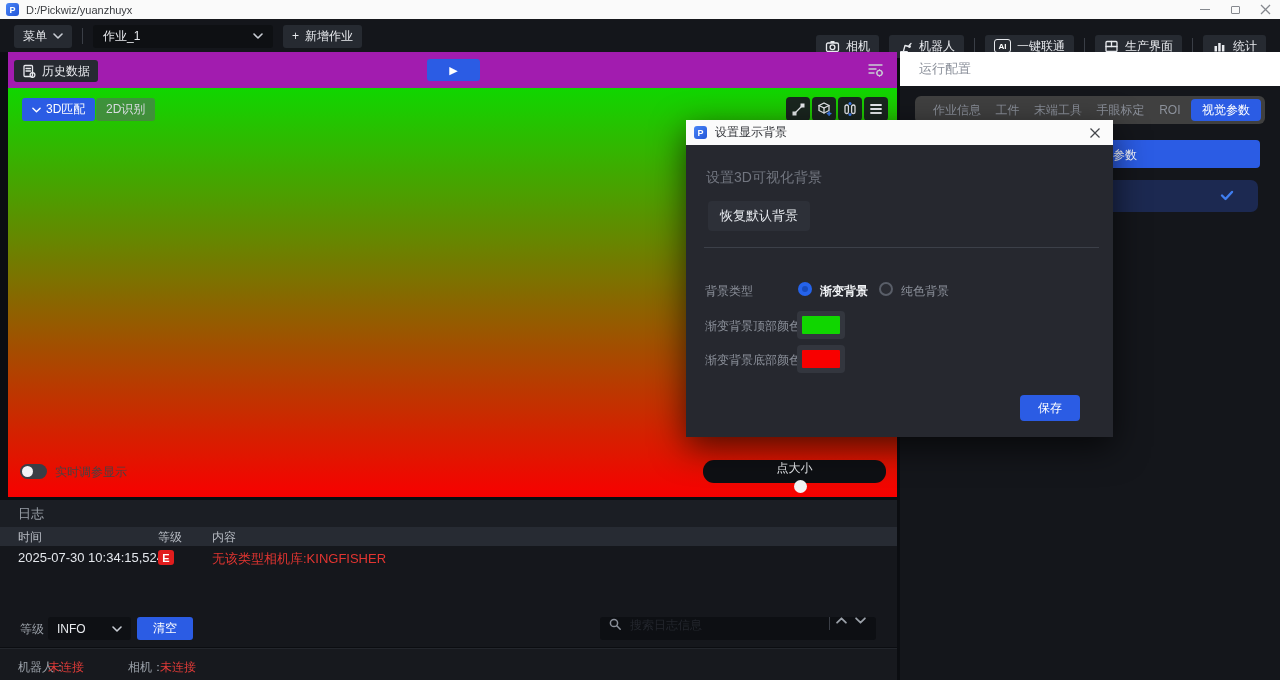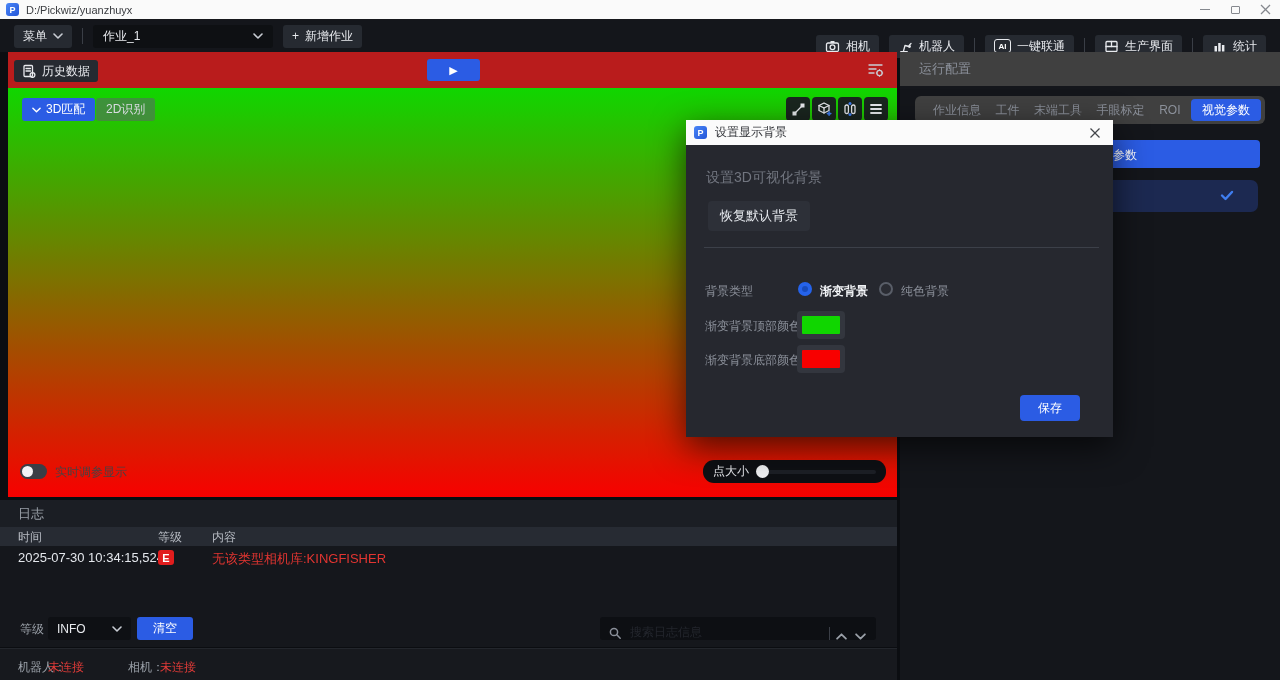--- a/index.html
+++ b/index.html
@@ -30,42 +30,42 @@
   .chev{display:block;}
   .chev polyline{fill:none;stroke:#c9cdd4;stroke-width:1.6;stroke-linecap:round;stroke-linejoin:round;}
   .tb-right{margin-left:auto;display:flex;align-items:center;gap:10px;margin-top:20px;}
   .icon13{display:block;}
   .icon13 .s{fill:none;stroke:#e8eaee;stroke-width:1.3;stroke-linecap:round;stroke-linejoin:round;}
   .icon13 .f{fill:#e8eaee;}
   .aibadge{width:17px;height:14px;border:1.5px solid #e8eaee;border-radius:3px;font-size:8px;font-weight:bold;
            display:flex;align-items:center;justify-content:center;color:#fff;}
 
   
-  .stage{position:absolute;left:8px;top:52px;width:889px;height:445px;background:#b91c1c;text-align:center;}
+  .stage{position:absolute;left:8px;top:52px;width:889px;height:445px;background:#a21caf;text-align:center;}
   .stage-top{position:relative;height:36px;}
   .histbtn{position:absolute;left:6px;top:8px;height:22px;background:#262a31;border-radius:3px;
            display:flex;align-items:center;gap:6px;padding:0 8px;font-size:12px;}
   .playbtn{position:absolute;left:419px;top:7px;width:53px;height:22px;background:#2b5ce4;border-radius:3px;
            display:flex;align-items:center;justify-content:center;color:#fff;font-size:11px;}
   .filterbtn{position:absolute;right:8px;top:7px;width:26px;height:22px;display:flex;align-items:center;justify-content:center;}
   .viewport{position:absolute;left:0;top:36px;width:889px;height:409px;}
   .vtab3d{position:absolute;left:14px;top:10px;height:23px;background:#2b5ce4;border-radius:3px;color:#fff;
           display:flex;align-items:center;gap:5px;padding:0 10px;font-size:12px;}
   .vtab2d{position:absolute;left:88px;top:10px;height:23px;background:rgba(92,97,107,0.55);border-radius:3px;
           color:#d8dbe0;display:flex;align-items:center;padding:0 10px;font-size:12px;}
   .vicon{position:absolute;top:9px;width:24px;height:24px;background:rgba(26,28,33,0.95);border-radius:4px;
          display:flex;align-items:center;justify-content:center;}
   .vicon svg .s{fill:none;stroke:#e8eaee;stroke-width:1.3;stroke-linecap:round;stroke-linejoin:round;}
   .vicon svg .f{fill:#e8eaee;}
   .vicon svg .b{fill:#3f7ef0;}
   .toggle{position:absolute;left:12px;top:376px;width:27px;height:15px;background:#3a3e46;border-radius:8px;}
   .toggle .knob{position:absolute;left:2px;top:2px;width:11px;height:11px;border-radius:50%;background:#f2f3f5;}
   .toggle-label{position:absolute;left:47px;top:376px;font-size:12px;color:#4c4040;}
   .ptpill{position:absolute;left:695px;top:372px;width:183px;height:23px;background:#0e1014;border-radius:11px;
-          display:flex;align-items:center;padding:0 10px;gap:8px;}
+          display:flex;align-items:center;padding:0 10px;gap:8px;flex-direction:column;}
   .ptpill .lbl{font-size:12px;color:#e8eaee;white-space:nowrap;}
   .pttrack{position:relative;flex:1;height:4px;border-radius:2px;background:#1d2026;}
   .ptknob{position:absolute;left:-1px;top:-5px;width:13px;height:13px;border-radius:50%;background:#f2f3f5;}
 
   
   .logpanel{position:absolute;left:0;top:500px;width:897px;height:147px;background:#15171c;}
   .loghead{height:27px;background:#1b1e24;display:flex;align-items:center;padding-left:18px;
            font-size:13px;color:#9aa0a8;}
   .logcols{position:relative;height:19px;background:#272b33;font-size:12px;color:#b8bcc4;}
   .logcols span{position:absolute;top:2px;}
@@ -75,36 +75,36 @@
   .badgeE{position:absolute;left:158px;top:4px;width:16px;height:15px;background:#e11d1d;border-radius:3px;
           color:#fff;font-size:11px;font-weight:bold;display:flex;align-items:center;justify-content:center;}
   .logrow .msg{position:absolute;left:212px;top:4px;color:#e23531;}
   .logctrl{position:absolute;left:0;top:117px;width:897px;height:24px;}
   .lvl-label{position:absolute;left:20px;top:4px;font-size:12px;color:#9aa0a8;}
   .lvlsel{position:absolute;left:48px;top:0;width:83px;height:23px;background:#0e1014;border-radius:3px;
           display:flex;align-items:center;justify-content:space-between;padding:0 9px;font-size:12px;}
   .clearbtn{position:absolute;left:137px;top:0;width:56px;height:23px;background:#2b5ce4;border-radius:3px;
             color:#fff;font-size:12px;display:flex;align-items:center;justify-content:center;}
   .searchbox{position:absolute;left:600px;top:0;width:276px;height:23px;background:#0d0f13;border-radius:3px;
-             display:flex;align-items:flex-end;padding:0 8px;gap:6px;}
+             display:flex;align-items:flex-start;padding:0 8px;gap:6px;}
   .searchbox input{flex:1;background:transparent;border:none;outline:none;color:#c9cdd4;font-size:12px;
                    font-family:"Liberation Sans",sans-serif;}
   .searchbox input::placeholder{color:#23262d;}
   .s-sep{width:1px;height:13px;background:#3a3e46;}
   .s-nav{display:flex;align-items:center;gap:8px;padding-right:2px;}
 
   
   .statusbar{position:absolute;left:0;top:648px;width:897px;height:32px;background:#17191e;
              border-top:1px solid #23262c;font-size:12px;}
   .statusbar span{position:absolute;top:10px;}
   .st-l{color:#9aa0a8;} .st-v{color:#e03b38;}
 
   
   .rpanel{position:absolute;left:900px;top:52px;width:380px;height:628px;background:#14161b;}
-  .rhead{height:34px;background:#404040;display:flex;align-items:center;padding-left:19px;
+  .rhead{height:34px;background:#ffffff;display:flex;align-items:center;padding-left:19px;
          font-size:13px;color:#8b909a;}
   .rtabs{position:absolute;left:15px;top:44px;width:350px;height:28px;background:#404040;border-radius:6px;
          display:flex;align-items:center;justify-content:space-between;padding:0 4px 0 14px;font-size:12px;color:#8b909a;}
   .rtab{white-space:nowrap;padding:0 4px;}
   .rtab-active{background:#2b5ce4;color:#fff;height:22px;border-radius:4px;display:flex;align-items:center;
                padding:0 11px;font-size:12px;}
   .rbtn-blue{position:absolute;left:8px;top:88px;width:352px;height:28px;background:#2b5ce4;border-radius:4px;}
   .rbtn-blue span{position:absolute;left:205px;top:7px;font-size:12px;color:#fff;}
   .rbtn-navy{position:absolute;left:8px;top:128px;width:350px;height:32px;background:#1c2951;border-radius:7px;}
   .rbtn-navy svg{position:absolute;right:24px;top:10px;}

